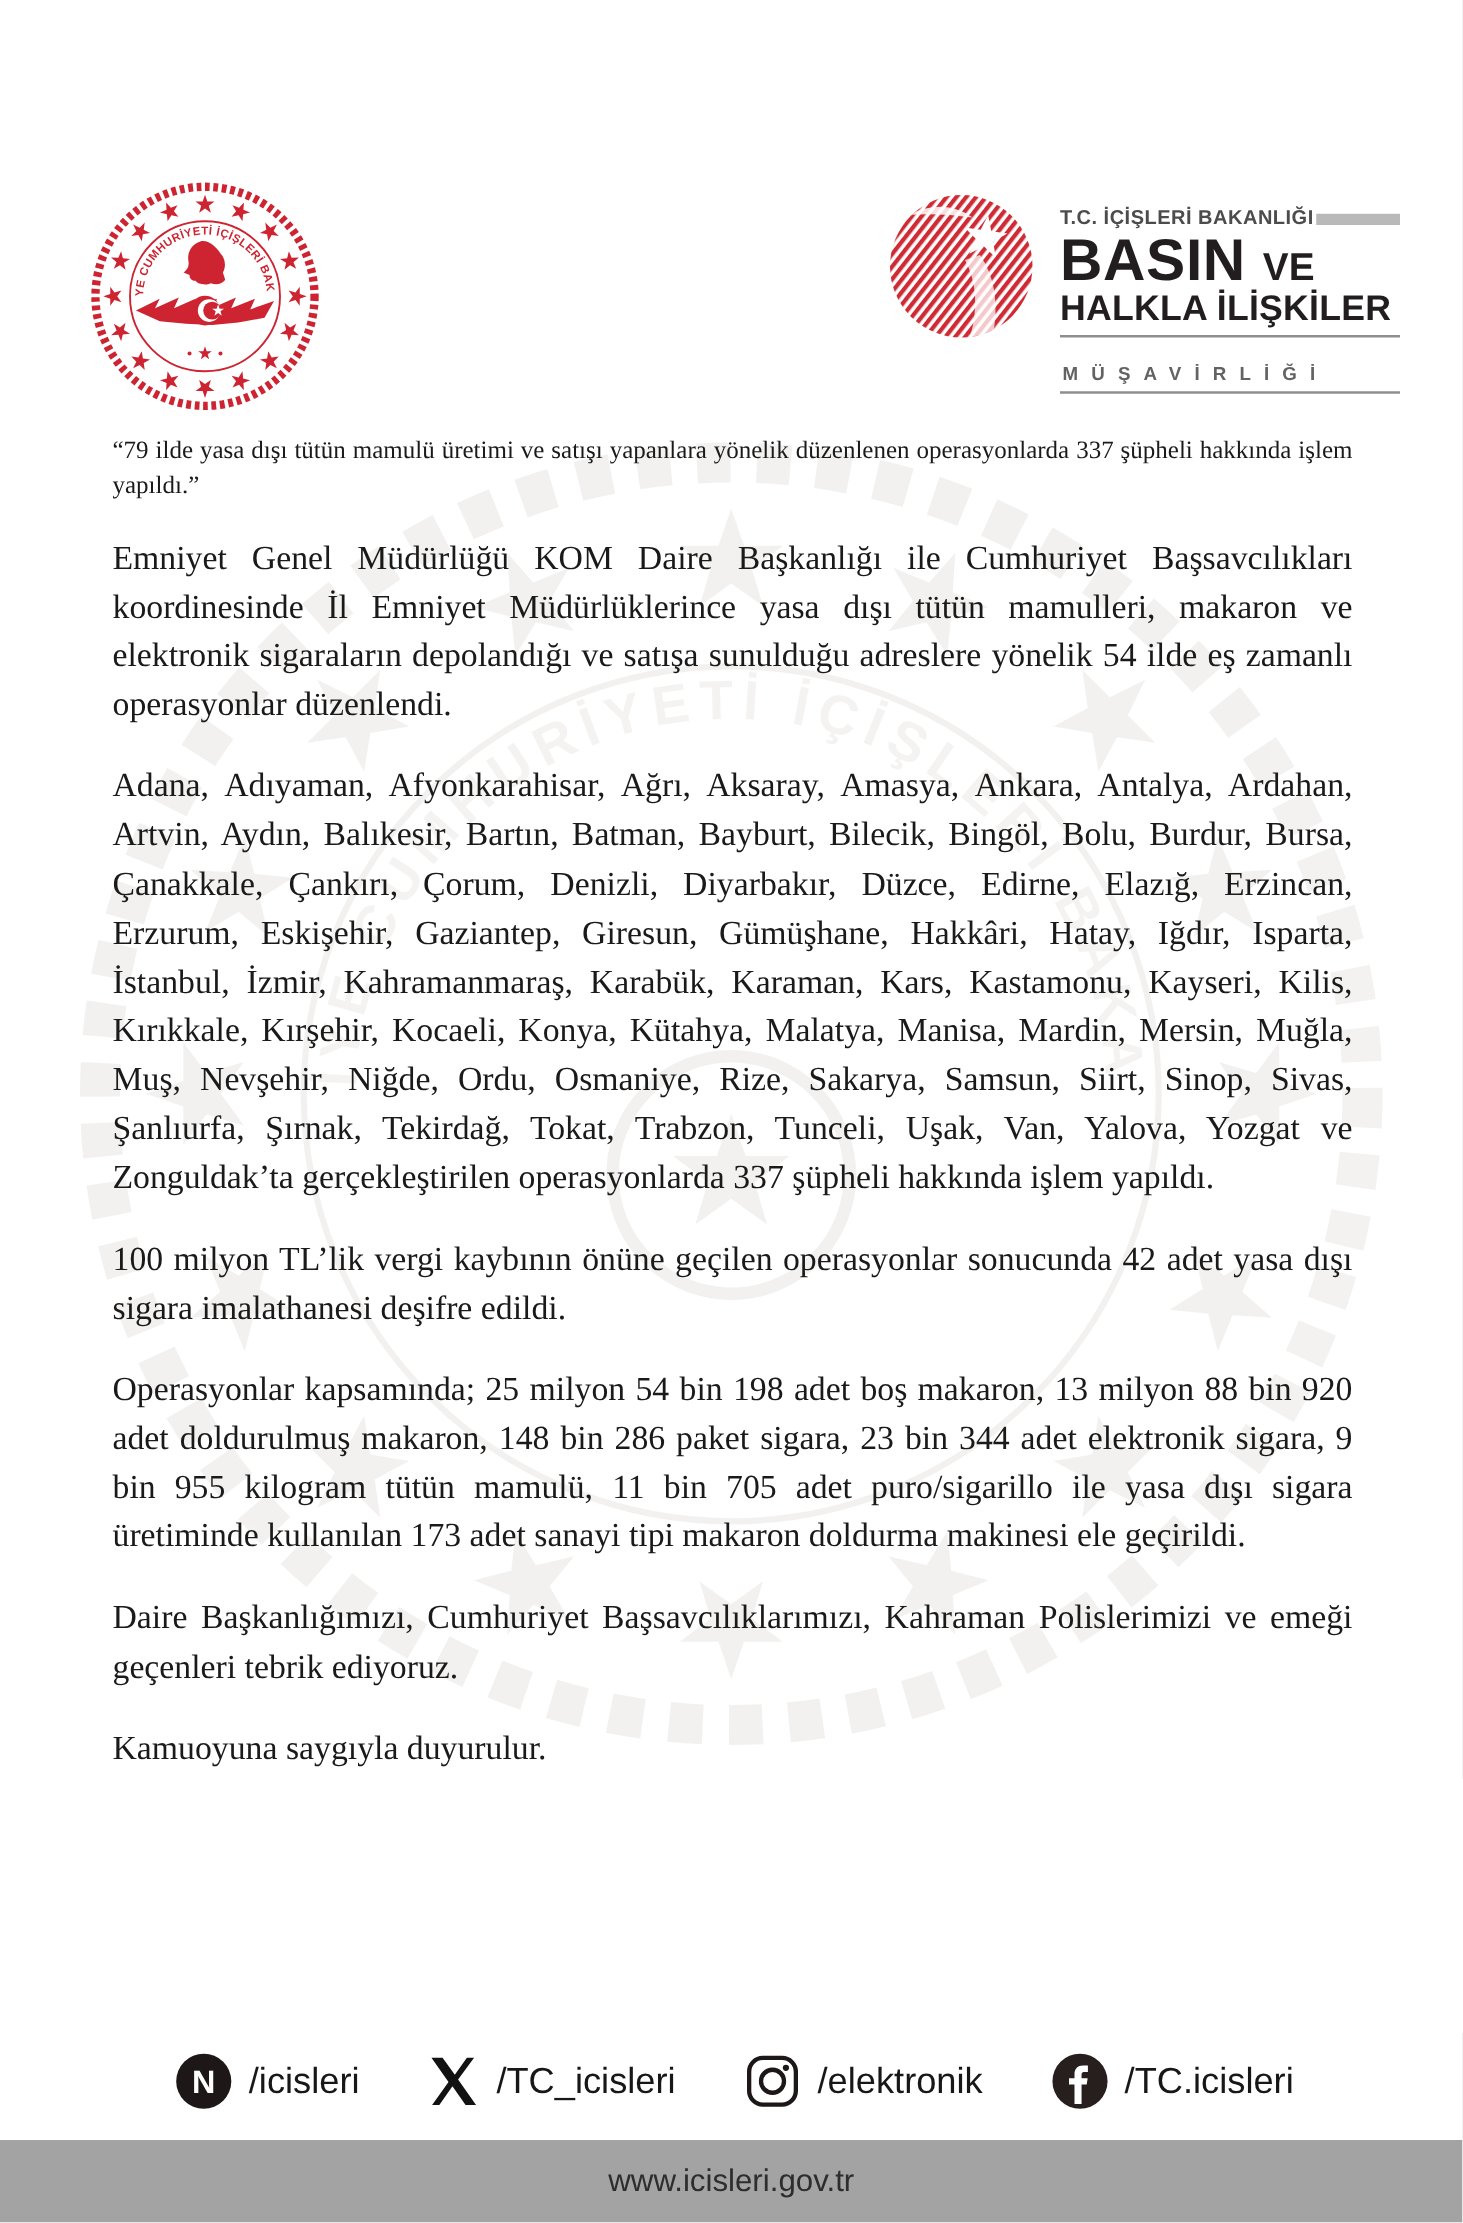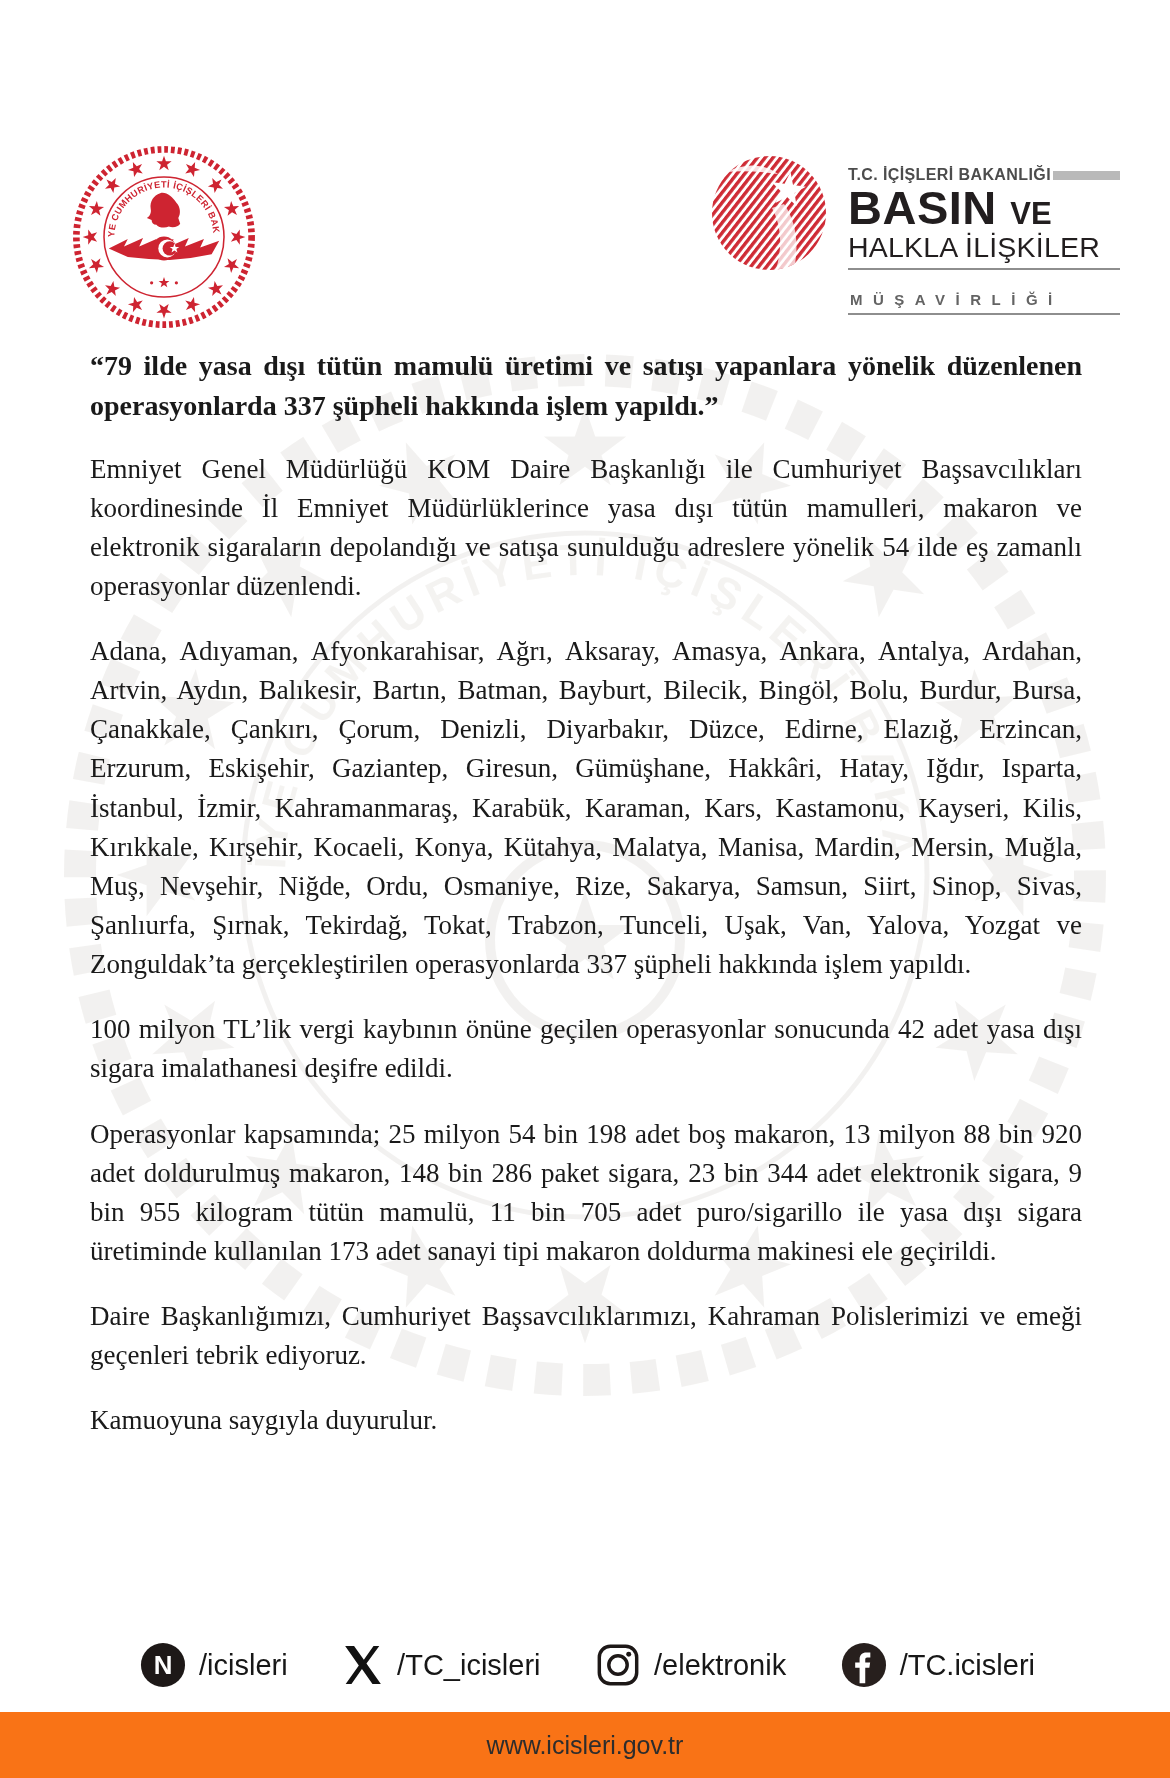--- a/index.html
+++ b/index.html
@@ -10,35 +10,35 @@
   
   .seal{position:absolute;left:68px;top:138px;width:192px;height:200px;z-index:2;}
   .brand{position:absolute;left:706px;top:150px;display:flex;gap:16px;align-items:flex-start;z-index:2;}
   .brand-circle{width:126px;height:126px;flex:0 0 auto;}
   .brand-text{width:272px;padding-top:16px;font-family:"Liberation Sans",sans-serif;}
   .brand-ministry{display:flex;align-items:center;gap:2px;font-size:16px;font-weight:bold;
                   color:#4c4c4c;letter-spacing:.4px;white-space:nowrap;}
   .gray-bar{flex:1;height:9px;background:#b9b9b9;}
   .brand-line1{font-size:47px;font-weight:bold;color:#221e1f;line-height:1.02;letter-spacing:.5px;}
   .brand-line1 .ve{font-size:31px;letter-spacing:0;}
-  .brand-line2{font-size:28.5px;font-weight:normal;color:#221e1f;line-height:1.1;letter-spacing:.2px;
+  .brand-line2{font-size:28.5px;font-weight:bold;color:#221e1f;line-height:1.1;letter-spacing:.2px;
                border-bottom:2px solid #8e8e8e;padding-bottom:5px;}
   .brand-line3{font-size:15px;font-weight:bold;color:#636363;letter-spacing:10.5px;
                padding:21px 0 5px 2px;border-bottom:2px solid #8e8e8e;white-space:nowrap;}
   
   .doc{position:absolute;left:90px;top:346px;width:992px;z-index:1;text-align:justify;}
-  .doc-title{font-size:28px;font-weight:bold;line-height:1.42;margin:0 0 24px 0;}
+  .doc-title{font-size:20px;font-weight:normal;line-height:1.42;margin:0 0 24px 0;}
   .doc p{font-size:27px;line-height:1.45;margin:0 0 26px 0;}
   
   .social{position:absolute;left:140px;top:1642px;width:895px;display:flex;z-index:1;
           justify-content:space-between;align-items:center;
           font-family:"Liberation Sans",sans-serif;font-size:29px;color:#171717;}
   .social-item{display:flex;align-items:center;gap:13px;cursor:pointer;}
   .social-item svg{display:block;}
-  .site-band{position:absolute;left:0;top:1712px;width:1170px;height:66px;background:#f97316;
+  .site-band{position:absolute;left:0;top:1712px;width:1170px;height:66px;background:#a3a3a3;
              display:flex;align-items:center;justify-content:center;z-index:1;
              font-family:"Liberation Sans",sans-serif;font-size:25px;color:#2d2d2d;}
 </style>
 </head>
 <body>
 
 <div class="page">
 
   <svg class="watermark" width="1170" height="1778" viewBox="0 0 1170 1778">
     <defs>

